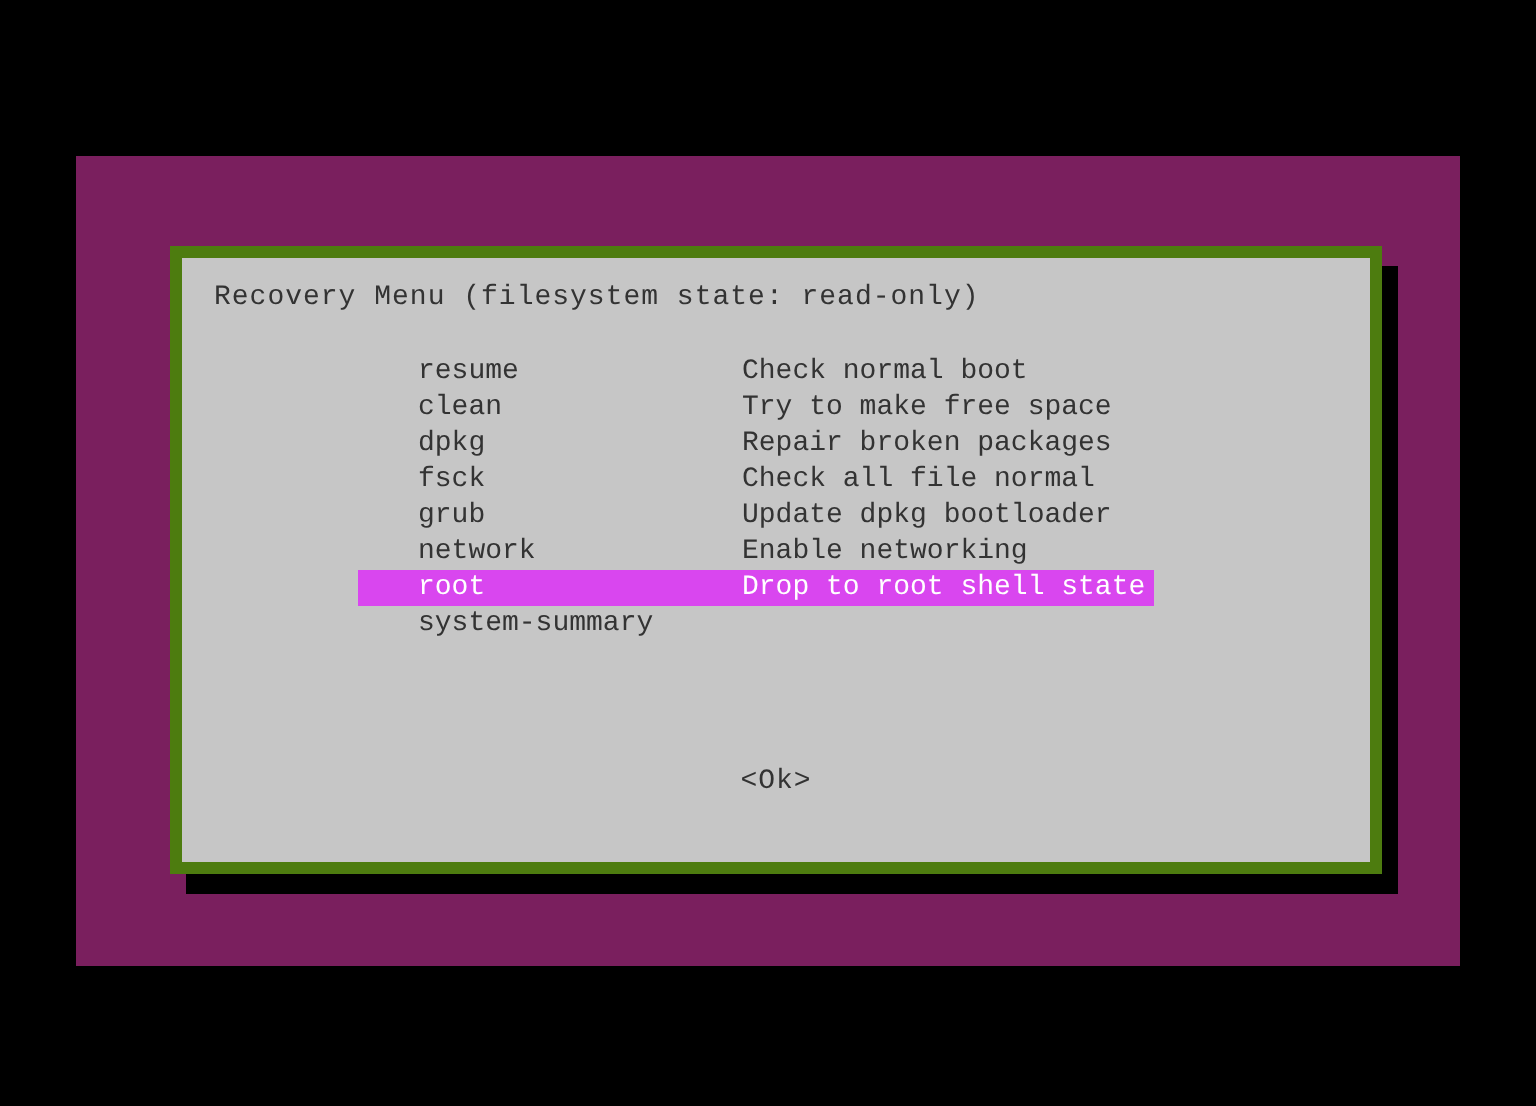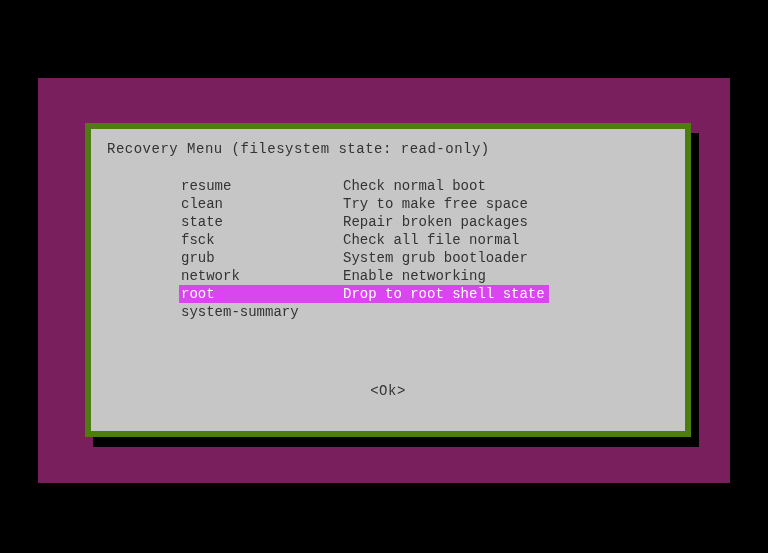--- a/index.html
+++ b/index.html
@@ -56,20 +56,21 @@
       color: #333;
       white-space: pre;
     }
     .menu-row.selected {
       background: #d946ef;
       color: #fff;
     }
     .menu-key {
       width: 164px;
       padding-left: 2px;
+      margin-left: 28px;
     }
     .menu-desc {
       padding-right: 4px;
     }
     .ok-button {
       position: absolute;
       bottom: 32px;
       left: 50%;
       transform: translateX(-50%);
       color: #333;
@@ -79,22 +80,22 @@
 </head>
 <body>
 
 <div class="desktop">
   <div class="dialog-shadow"></div>
   <div class="dialog">
     <div class="dialog-title">Recovery Menu (filesystem state: read-only)</div>
     <div class="menu-list" id="menu-list">
         <div class="menu-row"><span class="menu-key">resume</span><span class="menu-desc">Check normal boot</span></div>
         <div class="menu-row"><span class="menu-key">clean</span><span class="menu-desc">Try to make free space</span></div>
-        <div class="menu-row"><span class="menu-key">state</span><span class="menu-desc">Repair broken packages</span></div>
+        <div class="menu-row"><span class="menu-key">dpkg</span><span class="menu-desc">Repair broken packages</span></div>
         <div class="menu-row"><span class="menu-key">fsck</span><span class="menu-desc">Check all file normal</span></div>
-        <div class="menu-row"><span class="menu-key">grub</span><span class="menu-desc">System grub bootloader</span></div>
+        <div class="menu-row"><span class="menu-key">grub</span><span class="menu-desc">Update dpkg bootloader</span></div>
         <div class="menu-row"><span class="menu-key">network</span><span class="menu-desc">Enable networking</span></div>
         <div class="menu-row selected"><span class="menu-key">root</span><span class="menu-desc">Drop to root shell state</span></div>
         <div class="menu-row"><span class="menu-key">system-summary</span></div>
       </div>
     <div class="ok-button">&lt;Ok&gt;</div>
   </div>
 </div>
 
 </body></html>

